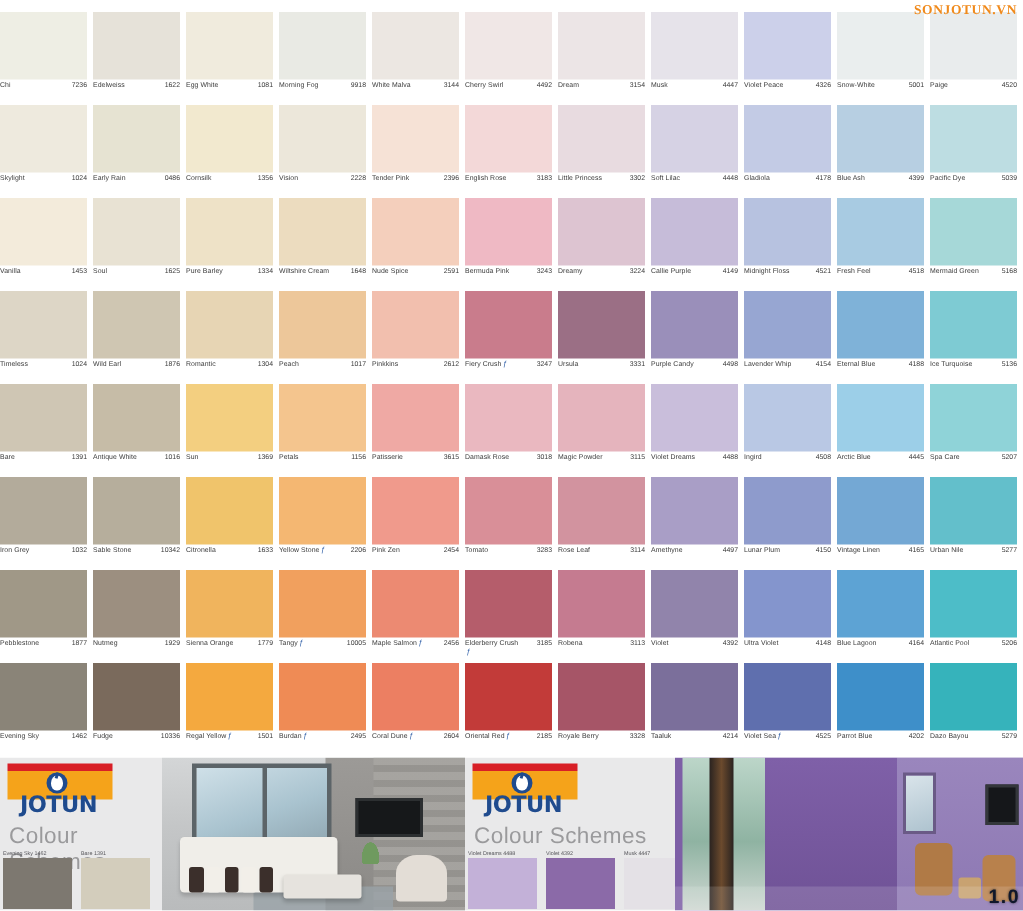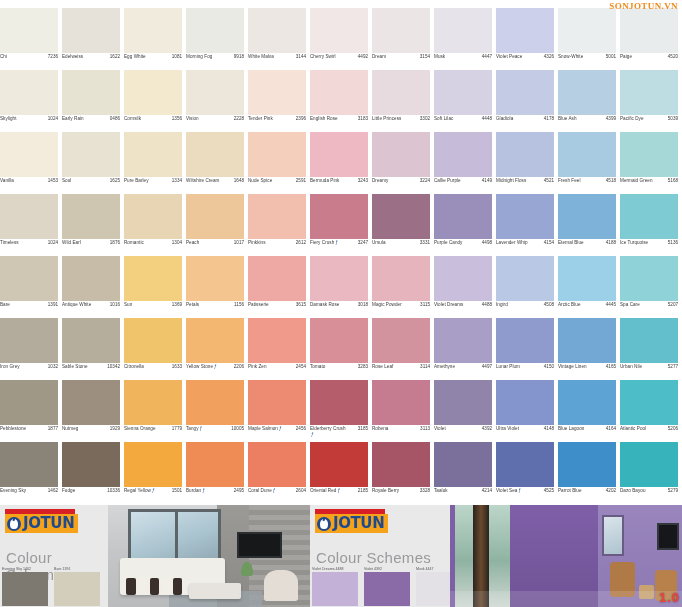--- a/index.html
+++ b/index.html
@@ -16,21 +16,21 @@
   
   .watermark-top{
     position:absolute;top:1px;right:4px;
     font-size:9px;font-weight:bold;letter-spacing:.4px;
     color:#f08a1c;
     font-family:"Liberation Serif", serif;
     z-index:40;
   }
   .watermark-bottom{
     position:absolute;right:2px;bottom:2px;
-    font-size:13px;font-weight:bold;color:#ef4444;
+    font-size:13px;font-weight:bold;color:#0f172a;
     text-shadow:0 0 2px rgba(0,0,0,.6);
     letter-spacing:1px;z-index:40;margin-left:48px;
   }
 
   
   .grid-wrap{
     position:absolute;left:0;top:8px;
     width:682px;height:497px;
     display:flex;
   }
@@ -106,21 +106,21 @@
     position:absolute;left:5px;top:4px;
     width:auto;
   }
   .logo-bar{
     height:5px;background:#d81f26;width:70px;margin-left:0;
   }
   .logo-box{
     background:#f5a31a;
     display:flex;align-items:center;
     padding:1px 4px 1px 2px;
-    height:19px;box-sizing:border-box;
+    height:19px;box-sizing:border-box;flex-direction:column;
   }
   .logo-mark{
     width:14px;height:14px;border-radius:50%;
     background:#1f4b8e;
     position:relative;margin-right:2px;
     flex:0 0 auto;
   }
   .logo-mark:before{
     content:"";position:absolute;left:3px;top:2px;
     width:8px;height:10px;border-radius:50% 50% 45% 45%;

